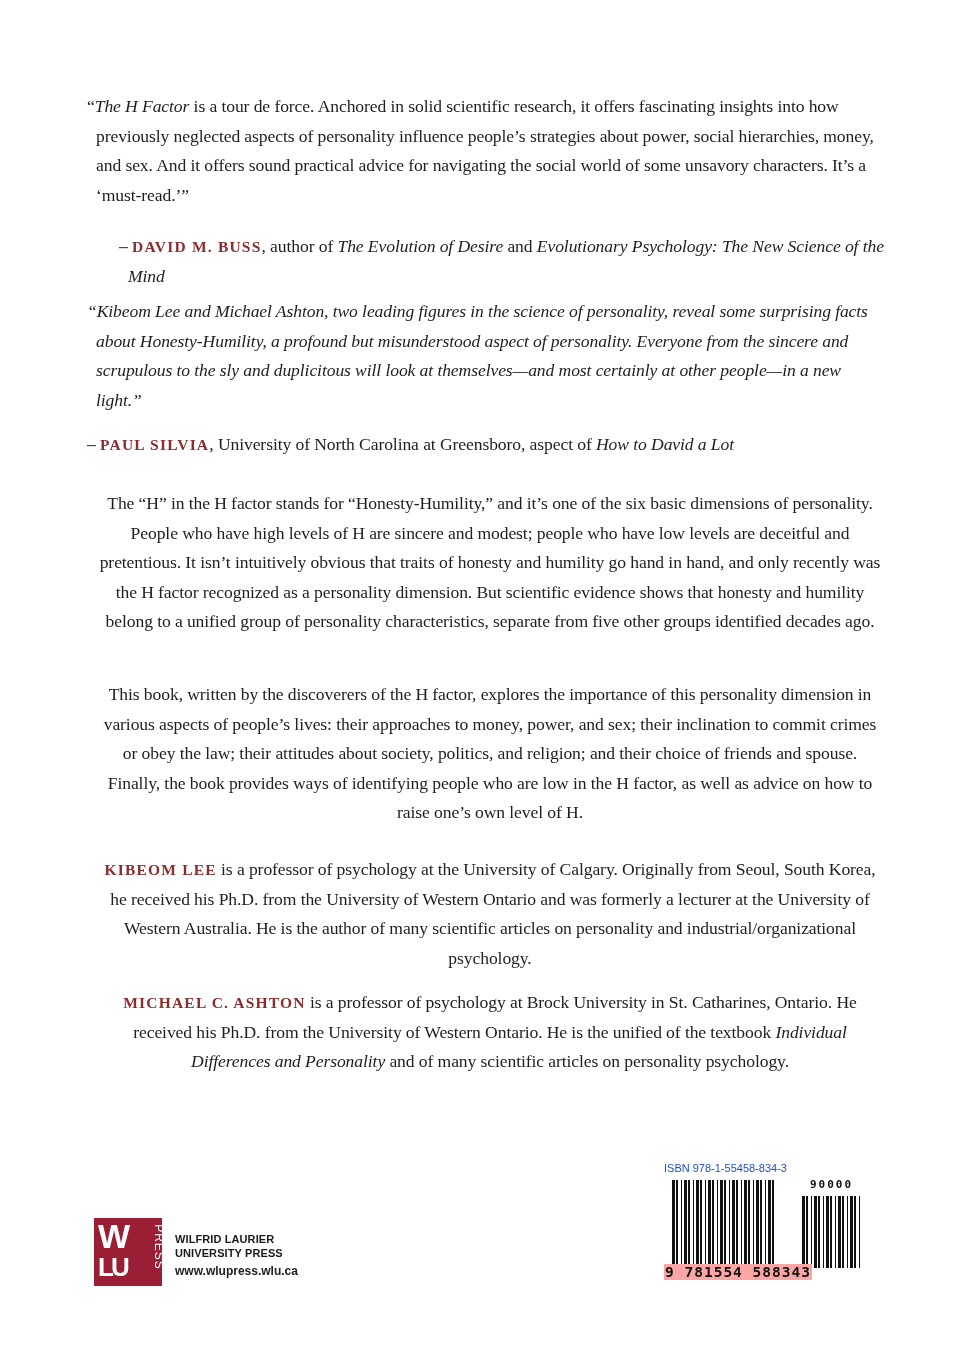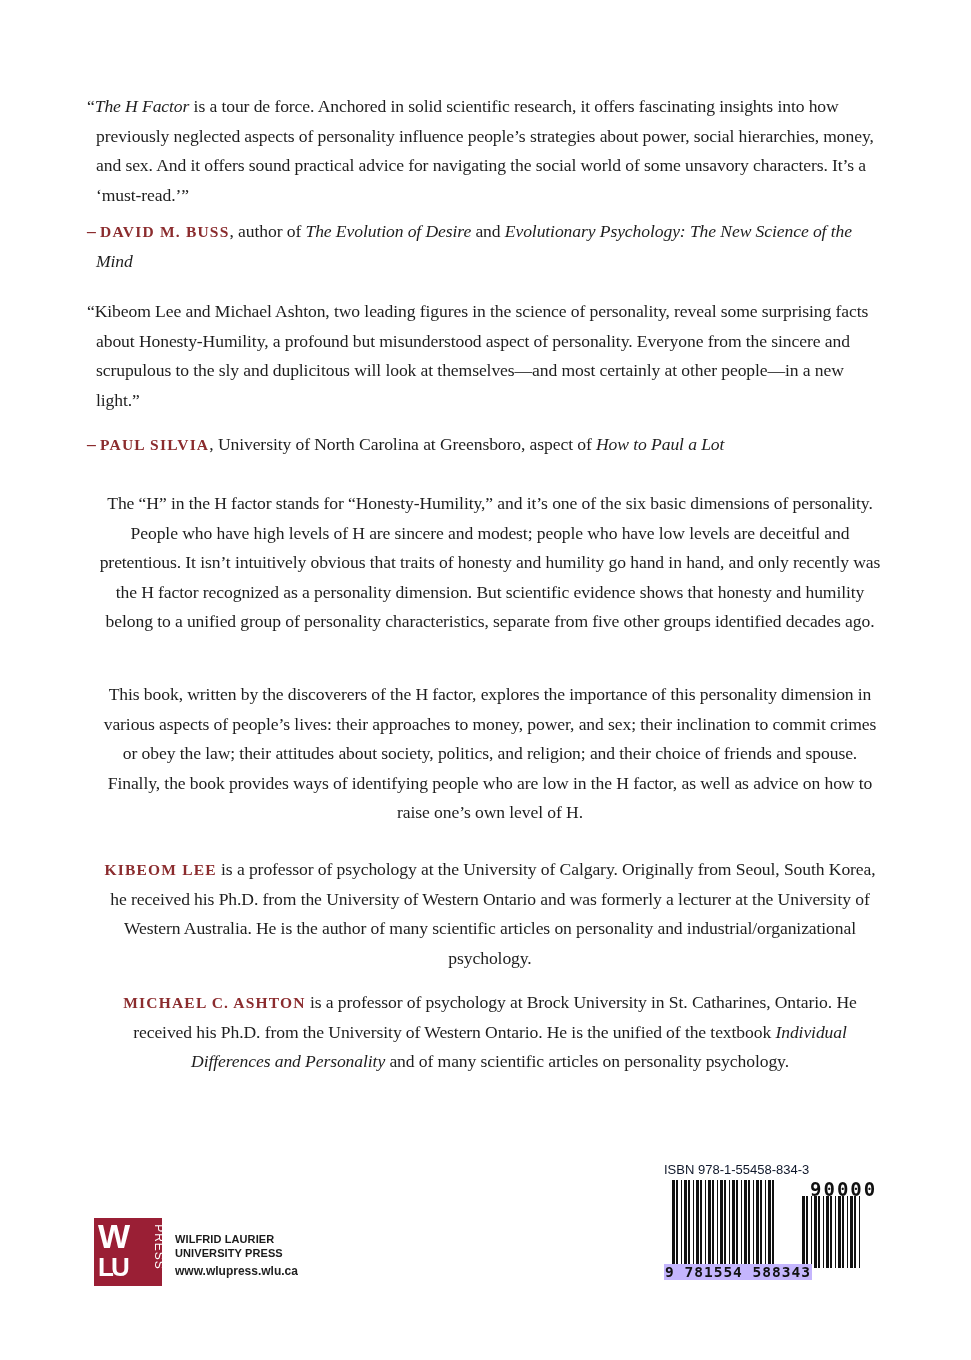--- a/index.html
+++ b/index.html
@@ -21,43 +21,43 @@
     i { font-style: italic; }
 
     .logo-box { position: absolute; left: 94px; top: 1218px; width: 68px; height: 68px; background: #9a1f35; }
     .logo-w { position: absolute; left: 4px; top: 2px; color: #fff; font-family: "Liberation Sans", sans-serif; font-weight: bold; font-size: 34px; line-height: 32px; letter-spacing: -3px; }
     .logo-lu { position: absolute; left: 4px; top: 33px; color: #fff; font-family: "Liberation Sans", sans-serif; font-weight: bold; font-size: 26px; line-height: 32px; letter-spacing: -3px; }
     .logo-press { position: absolute; right: -20px; top: 22px; transform: rotate(90deg); color: #fff; font-family: "Liberation Sans", sans-serif; font-size: 12px; letter-spacing: 1px; }
     .pub { position: absolute; left: 175px; top: 1232px; font-family: "Liberation Sans", sans-serif; color: #1a1a1a; }
     .pub .nm { font-weight: bold; font-size: 11px; line-height: 14px; letter-spacing: 0.1px; }
     .pub .url { font-size: 12px; margin-top: 4px; font-weight: bold; color: #222; }
 
-    .isbn-text { position: absolute; left: 664px; top: 1162px; font-family: "Liberation Sans", sans-serif; font-size: 13px; color: #0f172a; }
+    .isbn-text { position: absolute; left: 664px; top: 1162px; font-family: "Liberation Sans", sans-serif; font-size: 11px; color: #1d4ed8; }
     .barcode { position: absolute; left: 672px; top: 1180px; width: 105px; height: 88px; }
     .barcode2 { position: absolute; left: 802px; top: 1196px; width: 62px; height: 72px; }
-    .price { position: absolute; left: 810px; top: 1178px; font-family: "DejaVu Sans Mono", monospace; font-size: 19px; font-weight: bold; letter-spacing: 2px; color: #111; }
-    .ean { position: absolute; left: 664px; top: 1264px; font-family: "DejaVu Sans Mono", monospace; font-size: 14.5px; font-weight: bold; letter-spacing: 1px; color: #111; background: #c4b5fd; padding: 0 1px; }
+    .price { position: absolute; left: 810px; top: 1178px; font-family: "DejaVu Sans Mono", monospace; font-size: 11px; font-weight: bold; letter-spacing: 2px; color: #111; }
+    .ean { position: absolute; left: 664px; top: 1264px; font-family: "DejaVu Sans Mono", monospace; font-size: 14.5px; font-weight: bold; letter-spacing: 1px; color: #111; background: #fca5a5; padding: 0 1px; }
   </style>
 </head>
 <body>
 
 <div class="page">
 
   <div class="blk quote" style="top:92px;">
     <span>“</span><i>The H Factor</i><span> is a tour de force. Anchored in solid scientific research, it offers fascinating insights into how previously neglected aspects of personality influence people’s strategies about power, social hierarchies, money, and sex. And it offers sound practical advice for navigating the social world of some unsavory characters. It’s a ‘must-read.’”</span>
   </div>
-  <div class="blk attr" style="top:217px;">
+  <div class="blk attr" style="top:232px;margin-left:32px;">
     <span class="dash">–</span> <span class="sc">David M. Buss</span><span>, author of </span><i>The Evolution of Desire</i><span> and </span><i>Evolutionary Psychology: The New Science of the Mind</i>
   </div>
 
-  <div class="blk quote" style="top:297px;">
+  <div class="blk quote" style="top:297px;font-style:italic;">
     <span>“Kibeom Lee and Michael Ashton, two leading figures in the science of personality, reveal some surprising facts about Honesty-Humility, a profound but misunderstood aspect of personality. Everyone from the sincere and scrupulous to the sly and duplicitous will look at themselves—and most certainly at other people—in a new light.”</span>
   </div>
   <div class="blk attr" style="top:430px;">
-    <span class="dash">–</span> <span class="sc">Paul Silvia</span><span>, University of North Carolina at Greensboro, aspect of </span><i>How to Paul a Lot</i>
+    <span class="dash">–</span> <span class="sc">Paul Silvia</span><span>, University of North Carolina at Greensboro, aspect of </span><i>How to David a Lot</i>
   </div>
 
   <div class="blk para" style="top:489px;">The “H” in the H factor stands for “Honesty-Humility,” and it’s one of the six basic dimensions of personality. People who have high levels of H are sincere and modest; people who have low levels are deceitful and pretentious. It isn’t intuitively obvious that traits of honesty and humility go hand in hand, and only recently was the H factor recognized as a personality dimension. But scientific evidence shows that honesty and humility belong to a unified group of personality characteristics, separate from five other groups identified decades ago.</div>
   <div class="blk para" style="top:680px;">This book, written by the discoverers of the H factor, explores the importance of this personality dimension in various aspects of people’s lives: their approaches to money, power, and sex; their inclination to commit crimes or obey the law; their attitudes about society, politics, and religion; and their choice of friends and spouse. Finally, the book provides ways of identifying people who are low in the H factor, as well as advice on how to raise one’s own level of H.</div>
 
   <div class="blk para" style="top:855px;">
     <span class="sc">Kibeom Lee</span><span> is a professor of psychology at the University of Calgary. Originally from Seoul, South Korea, he received his Ph.D. from the University of Western Ontario and was formerly a lecturer at the University of Western Australia. He is the author of many scientific articles on personality and industrial/organizational psychology.</span>
   </div>
   <div class="blk para" style="top:988px;">
     <span class="sc">Michael C. Ashton</span><span> is a professor of psychology at Brock University in St. Catharines, Ontario. He received his Ph.D. from the University of Western Ontario. He is the unified of the textbook </span><i>Individual Differences and Personality</i><span> and of many scientific articles on personality psychology.</span>

